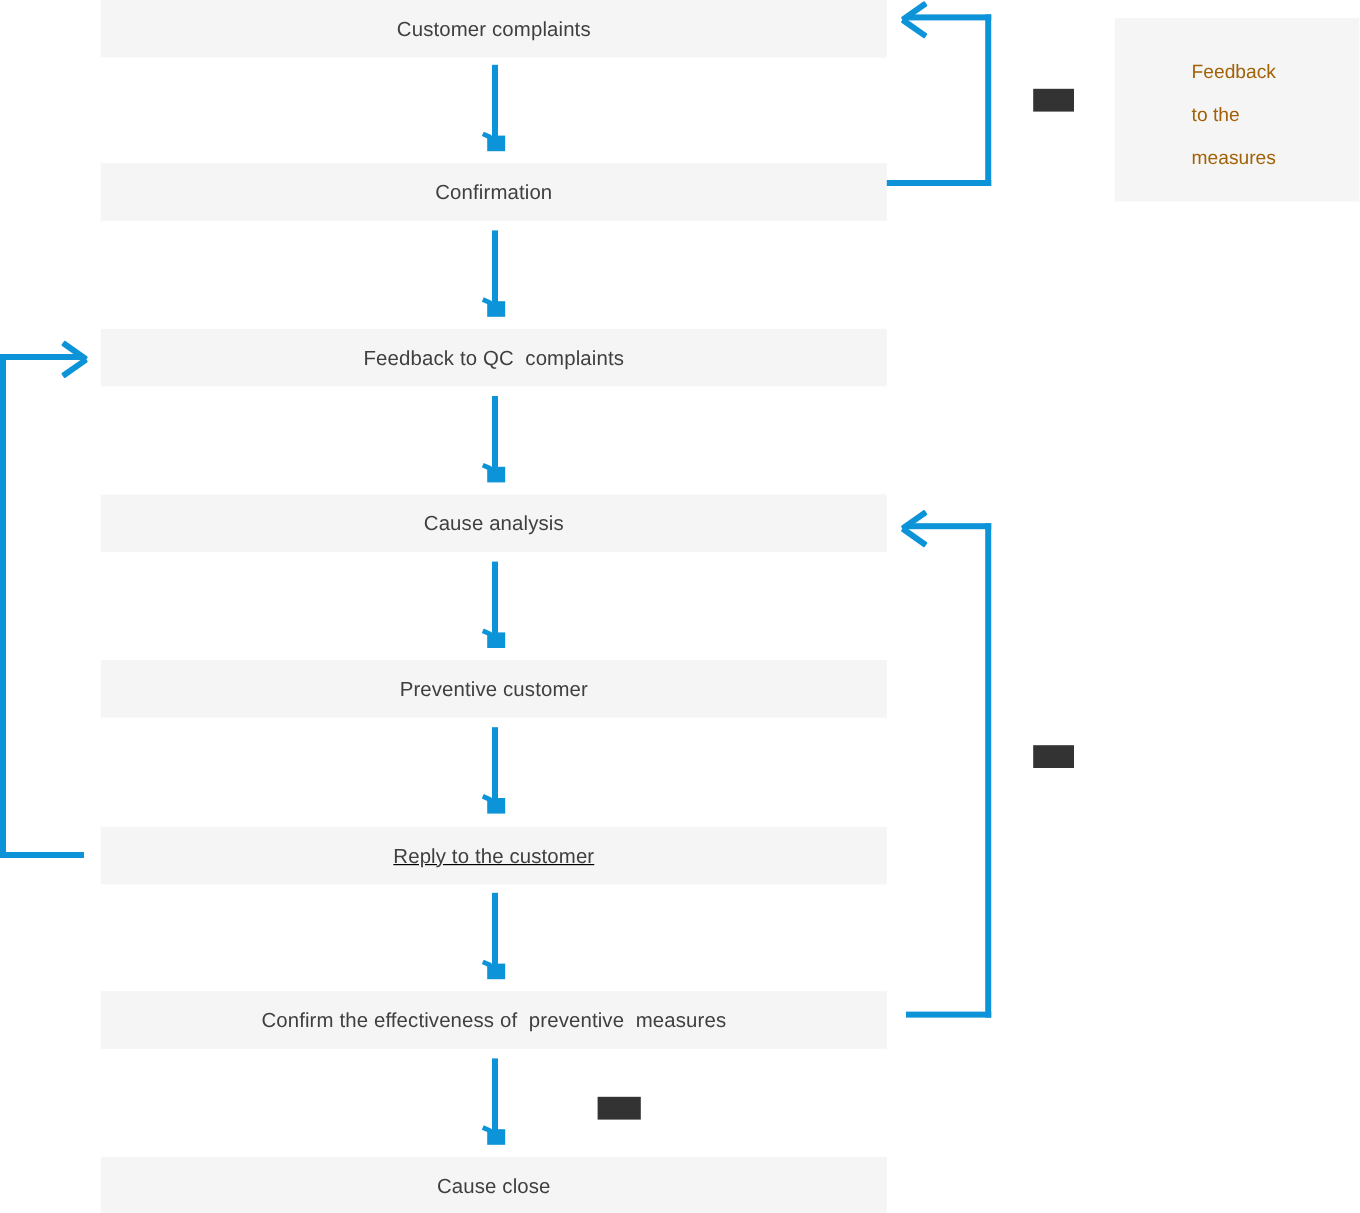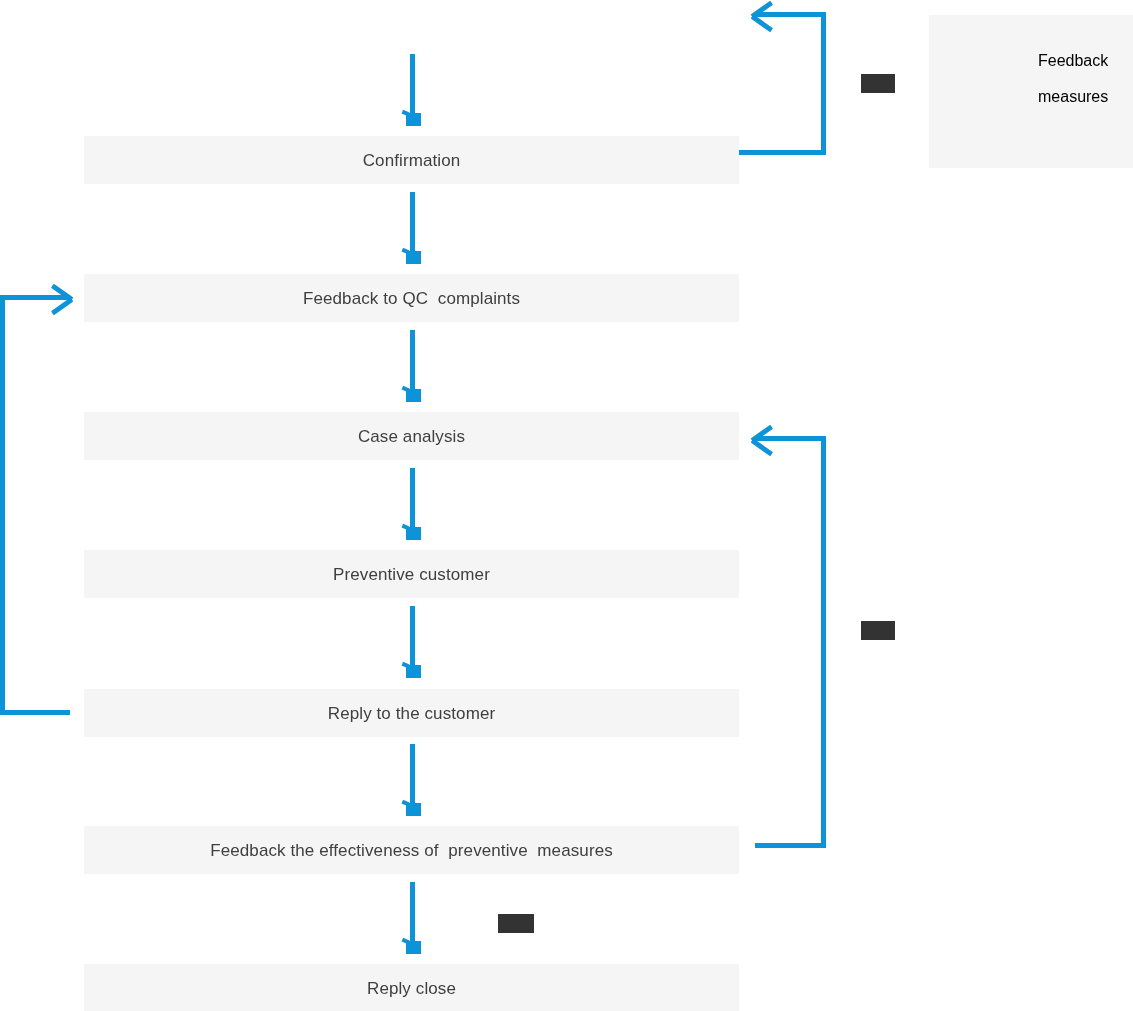--- a/index.html
+++ b/index.html
@@ -96,63 +96,65 @@
     left: 929px;
     top: 15px;
     width: 204px;
     height: 153px;
     background: #f5f5f5;
     box-sizing: border-box;
     padding: 28px 0 0 64px;
   }
   .side-panel-line {
     font-size: 16px;
-    color: #000000;
+    color: #a16207;
     line-height: 36px;
     font-family: "Liberation Sans", sans-serif;
     white-space: pre;
-    margin-left: 45px;
   }
   .redaction {
     position: absolute;
     background: #333333;
   }
 </style>
 </head>
 <body>
 
 <div id="canvas">
 
+  <div class="step-box" style="top:0px;">
+    <span class="step-label">Customer complaints</span>
+  </div>
 
   <div class="step-box" style="top:136px;text-align:right;">
     <span class="step-label">Confirmation</span>
   </div>
 
   <div class="step-box" style="top:274px;">
     <span class="step-label">Feedback to QC  complaints</span>
   </div>
 
   <div class="step-box" style="top:412px;">
-    <span class="step-label">Case analysis</span>
+    <span class="step-label">Cause analysis</span>
   </div>
 
   <div class="step-box" style="top:550px;">
     <span class="step-label">Preventive customer</span>
   </div>
 
-  <div class="step-box" style="top:689px;">
+  <div class="step-box" style="top:689px;text-decoration:underline;">
     <span class="step-label">Reply to the customer</span>
   </div>
 
   <div class="step-box" style="top:826px;">
-    <span class="step-label">Feedback the effectiveness of  preventive  measures</span>
+    <span class="step-label">Confirm the effectiveness of  preventive  measures</span>
   </div>
 
   <div class="step-box" style="top:964px;">
-    <span class="step-label">Reply close</span>
+    <span class="step-label">Cause close</span>
   </div>
 
   <div class="v-arrow" style="top:54px; height:66px;">
     <div class="shaft"></div>
     <div class="head"></div>
   </div>
 
   <div class="v-arrow" style="top:192px; height:66px;">
     <div class="shaft"></div>
     <div class="head"></div>
@@ -202,20 +204,21 @@
   <div class="seg" style="left:0px; top:710px; width:70px; height:5px;"></div>
   <div class="seg" style="left:0px; top:295px; width:5px; height:420px;"></div>
   <div class="seg" style="left:0px; top:295px; width:68px; height:5px;"></div>
   <div class="arrow-right-head" style="left:72px; top:297px;">
     <div class="b1"></div>
     <div class="b2"></div>
   </div>
 
   <div class="side-panel">
     <div class="side-panel-line">Feedback</div>
+    <div class="side-panel-line">to the</div>
     <div class="side-panel-line">measures</div>
   </div>
 
   <div class="redaction" style="left:861px; top:74px; width:34px; height:19px;"></div>
   <div class="redaction" style="left:861px; top:621px; width:34px; height:19px;"></div>
   <div class="redaction" style="left:498px; top:914px; width:36px; height:19px;"></div>
 
 </div>
 
 </body></html>

